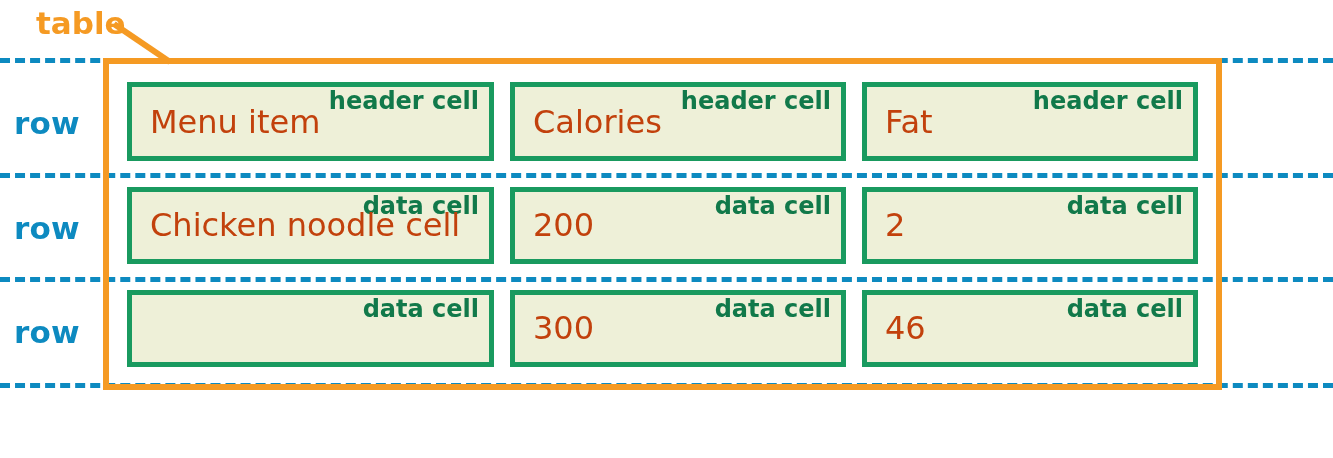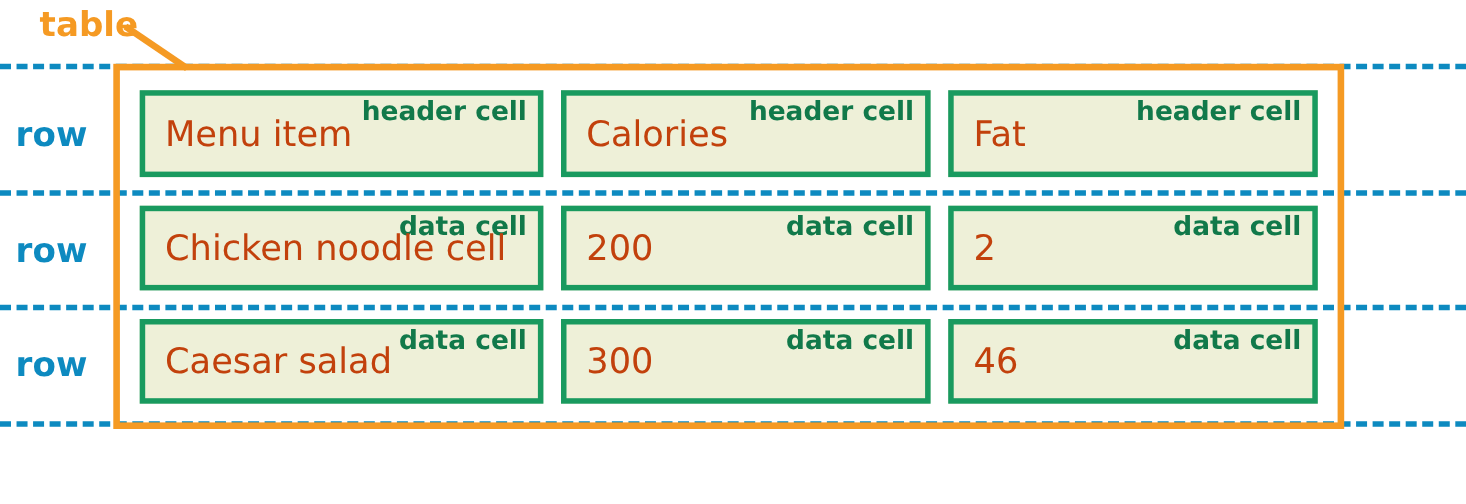--- a/index.html
+++ b/index.html
@@ -166,21 +166,20 @@
       <span class="cell-kind">data cell</span>
       <span class="cell-value">200</span>
     </div>
     <div class="cell">
       <span class="cell-kind">data cell</span>
       <span class="cell-value">2</span>
     </div>
 
     <div class="cell">
       <span class="cell-kind">data cell</span>
-      <span class="cell-value">Caesar salad</span>
     </div>
     <div class="cell">
       <span class="cell-kind">data cell</span>
       <span class="cell-value">300</span>
     </div>
     <div class="cell">
       <span class="cell-kind">data cell</span>
       <span class="cell-value">46</span>
     </div>
 

